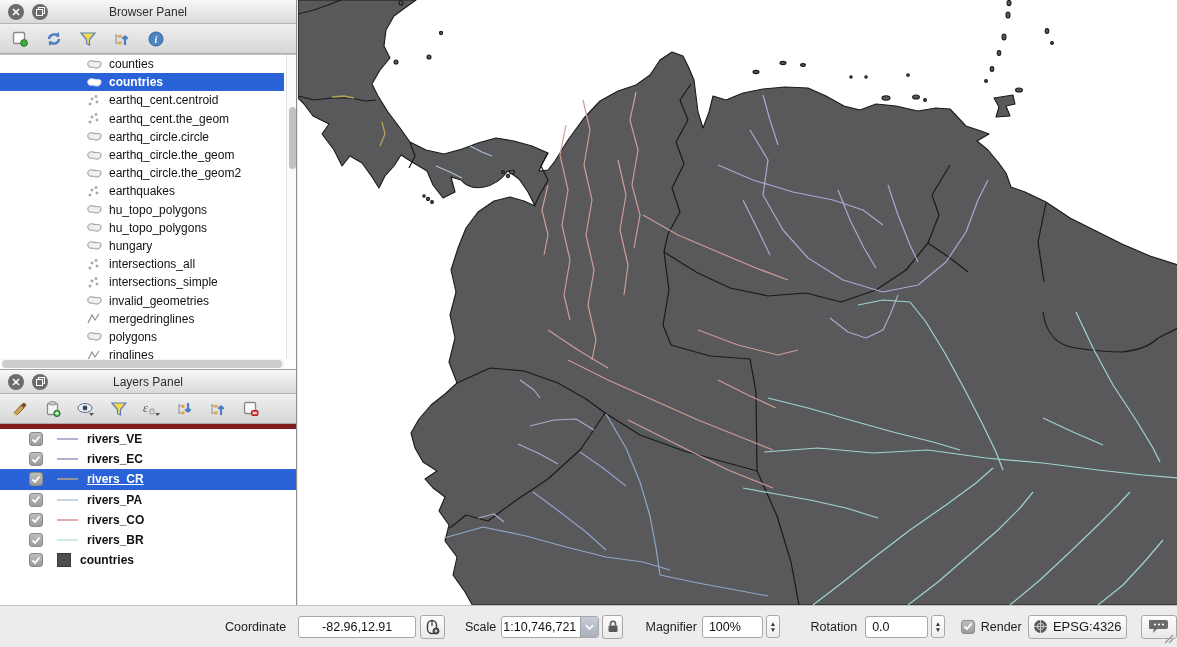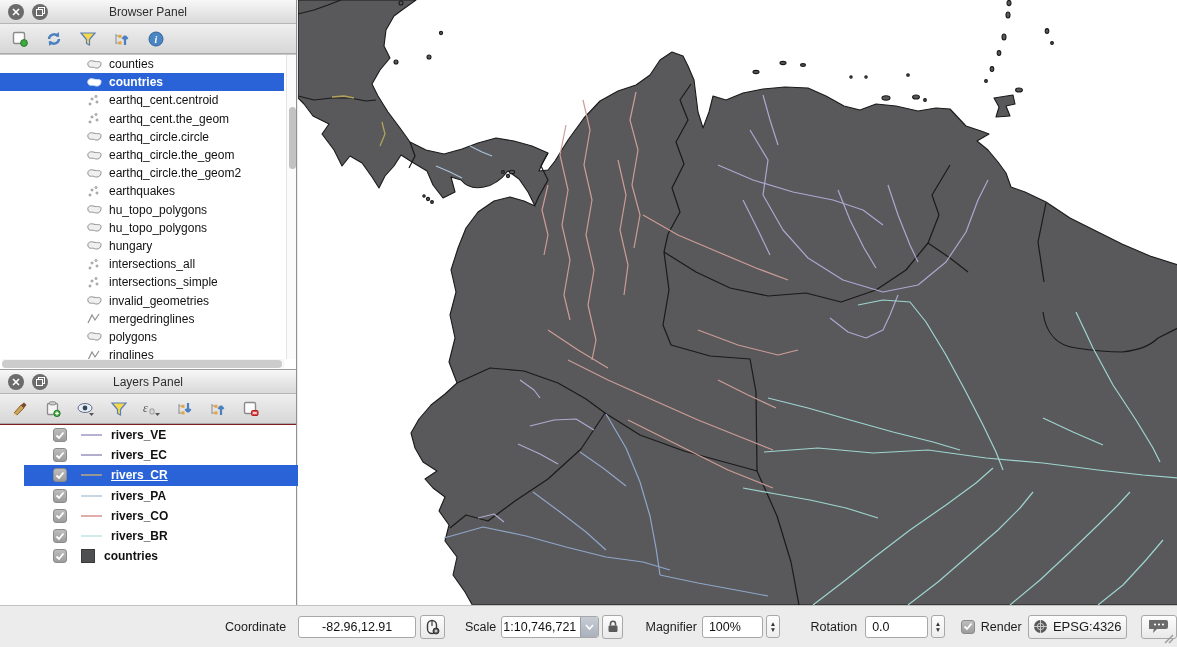--- a/index.html
+++ b/index.html
@@ -21,21 +21,21 @@
   .trow .ticon { margin-left:86px; width:17px; height:13px; flex:0 0 auto; display:flex; align-items:center; }
   .trow .tlabel { margin-left:6px; font-size:12px; color:#111; white-space:nowrap; }
   .trow.selected { background:#2a63d8; }
   .trow.selected .tlabel { color:#fff; font-weight:bold; }
   .vscroll { position:absolute; top:0; bottom:10px; right:0; width:10px; background:#fbfbfb; border-left:1px solid #e4e4e4; }
   .vscroll .thumb { position:absolute; left:1.5px; width:7px; top:52px; height:62px; background:#c2c2c2; border-radius:4px; }
   .hscroll { position:absolute; left:2px; right:12px; bottom:1px; height:9px; background:#f6f6f6; }
   .hscroll .thumb { position:absolute; left:0; right:2px; top:0.5px; height:8px; background:#cccccc; border-radius:4px; }
 
   
-  .layers-list { position:relative; height:182px; background:#fff; border-top:1px solid #7f1d1d;padding-left:24px; }
+  .layers-list { position:relative; height:182px; background:#fff; border-top:5px solid #7f1d1d; }
   .lrow { height:20.2px; display:flex; align-items:center; width:296px; }
   .lrow.selected { background:#2a63d8; }
   .lrow.selected .llabel { color:#fff; text-decoration:underline; }
   .checkbox { margin-left:29px; width:14px; height:14px; border-radius:3px; background:linear-gradient(#bdbdbd,#9c9c9c); border:1px solid #8b8b8b; display:flex; align-items:center; justify-content:center; flex:0 0 auto; }
   .swatch-line { margin-left:14px; width:21px; height:2px; flex:0 0 auto; }
   .swatch-box { margin-left:14px; width:14px; height:14px; border:1px solid #3a3a3a; flex:0 0 auto; }
   .llabel { margin-left:9px; font-size:12px; font-weight:bold; color:#111; }
 
   
   .map-canvas { position:absolute; left:298px; top:0; width:879px; height:605px; background:#fff; overflow:hidden; }

